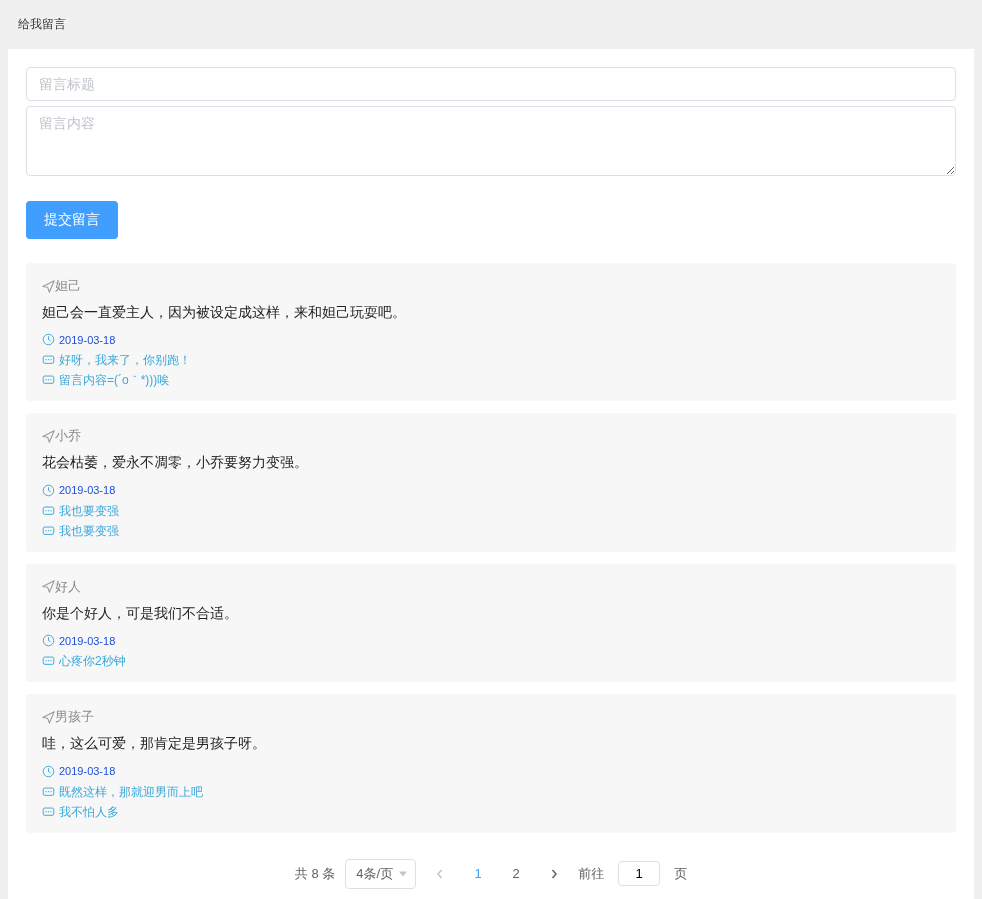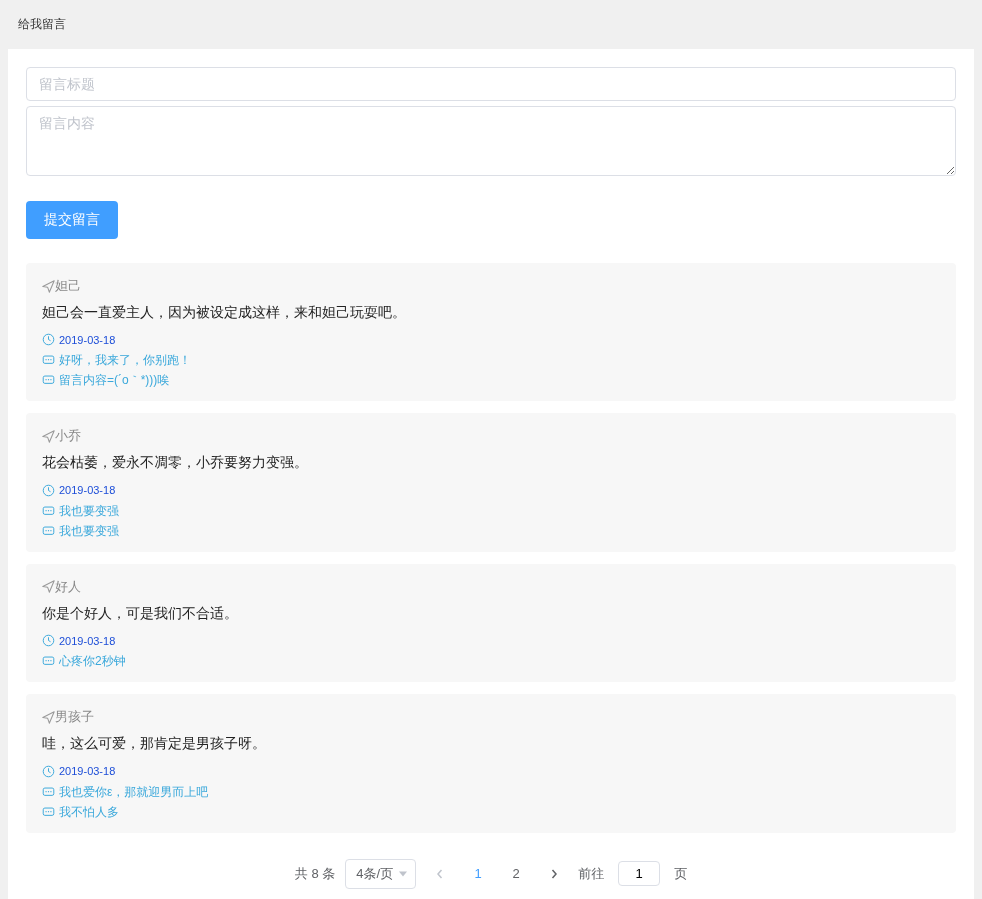--- a/index.html
+++ b/index.html
@@ -259,21 +259,21 @@
           </svg>
           <span>2019-03-18</span>
         </div>
         <div class="msg-reply">
           <svg class="icon-svg" viewBox="0 0 16 16">
             <rect x="1.5" y="2.5" width="13" height="9" rx="2" fill="none" stroke="#3aa8db" stroke-width="1.2"></rect>
             <circle cx="5" cy="7" r="0.8" fill="#3aa8db"></circle>
             <circle cx="8" cy="7" r="0.8" fill="#3aa8db"></circle>
             <circle cx="11" cy="7" r="0.8" fill="#3aa8db"></circle>
           </svg>
-          <span>我也爱你ε，那就迎男而上吧</span>
+          <span>既然这样，那就迎男而上吧</span>
         </div>
         <div class="msg-reply">
           <svg class="icon-svg" viewBox="0 0 16 16">
             <rect x="1.5" y="2.5" width="13" height="9" rx="2" fill="none" stroke="#3aa8db" stroke-width="1.2"></rect>
             <circle cx="5" cy="7" r="0.8" fill="#3aa8db"></circle>
             <circle cx="8" cy="7" r="0.8" fill="#3aa8db"></circle>
             <circle cx="11" cy="7" r="0.8" fill="#3aa8db"></circle>
           </svg>
           <span>我不怕人多</span>
         </div>

